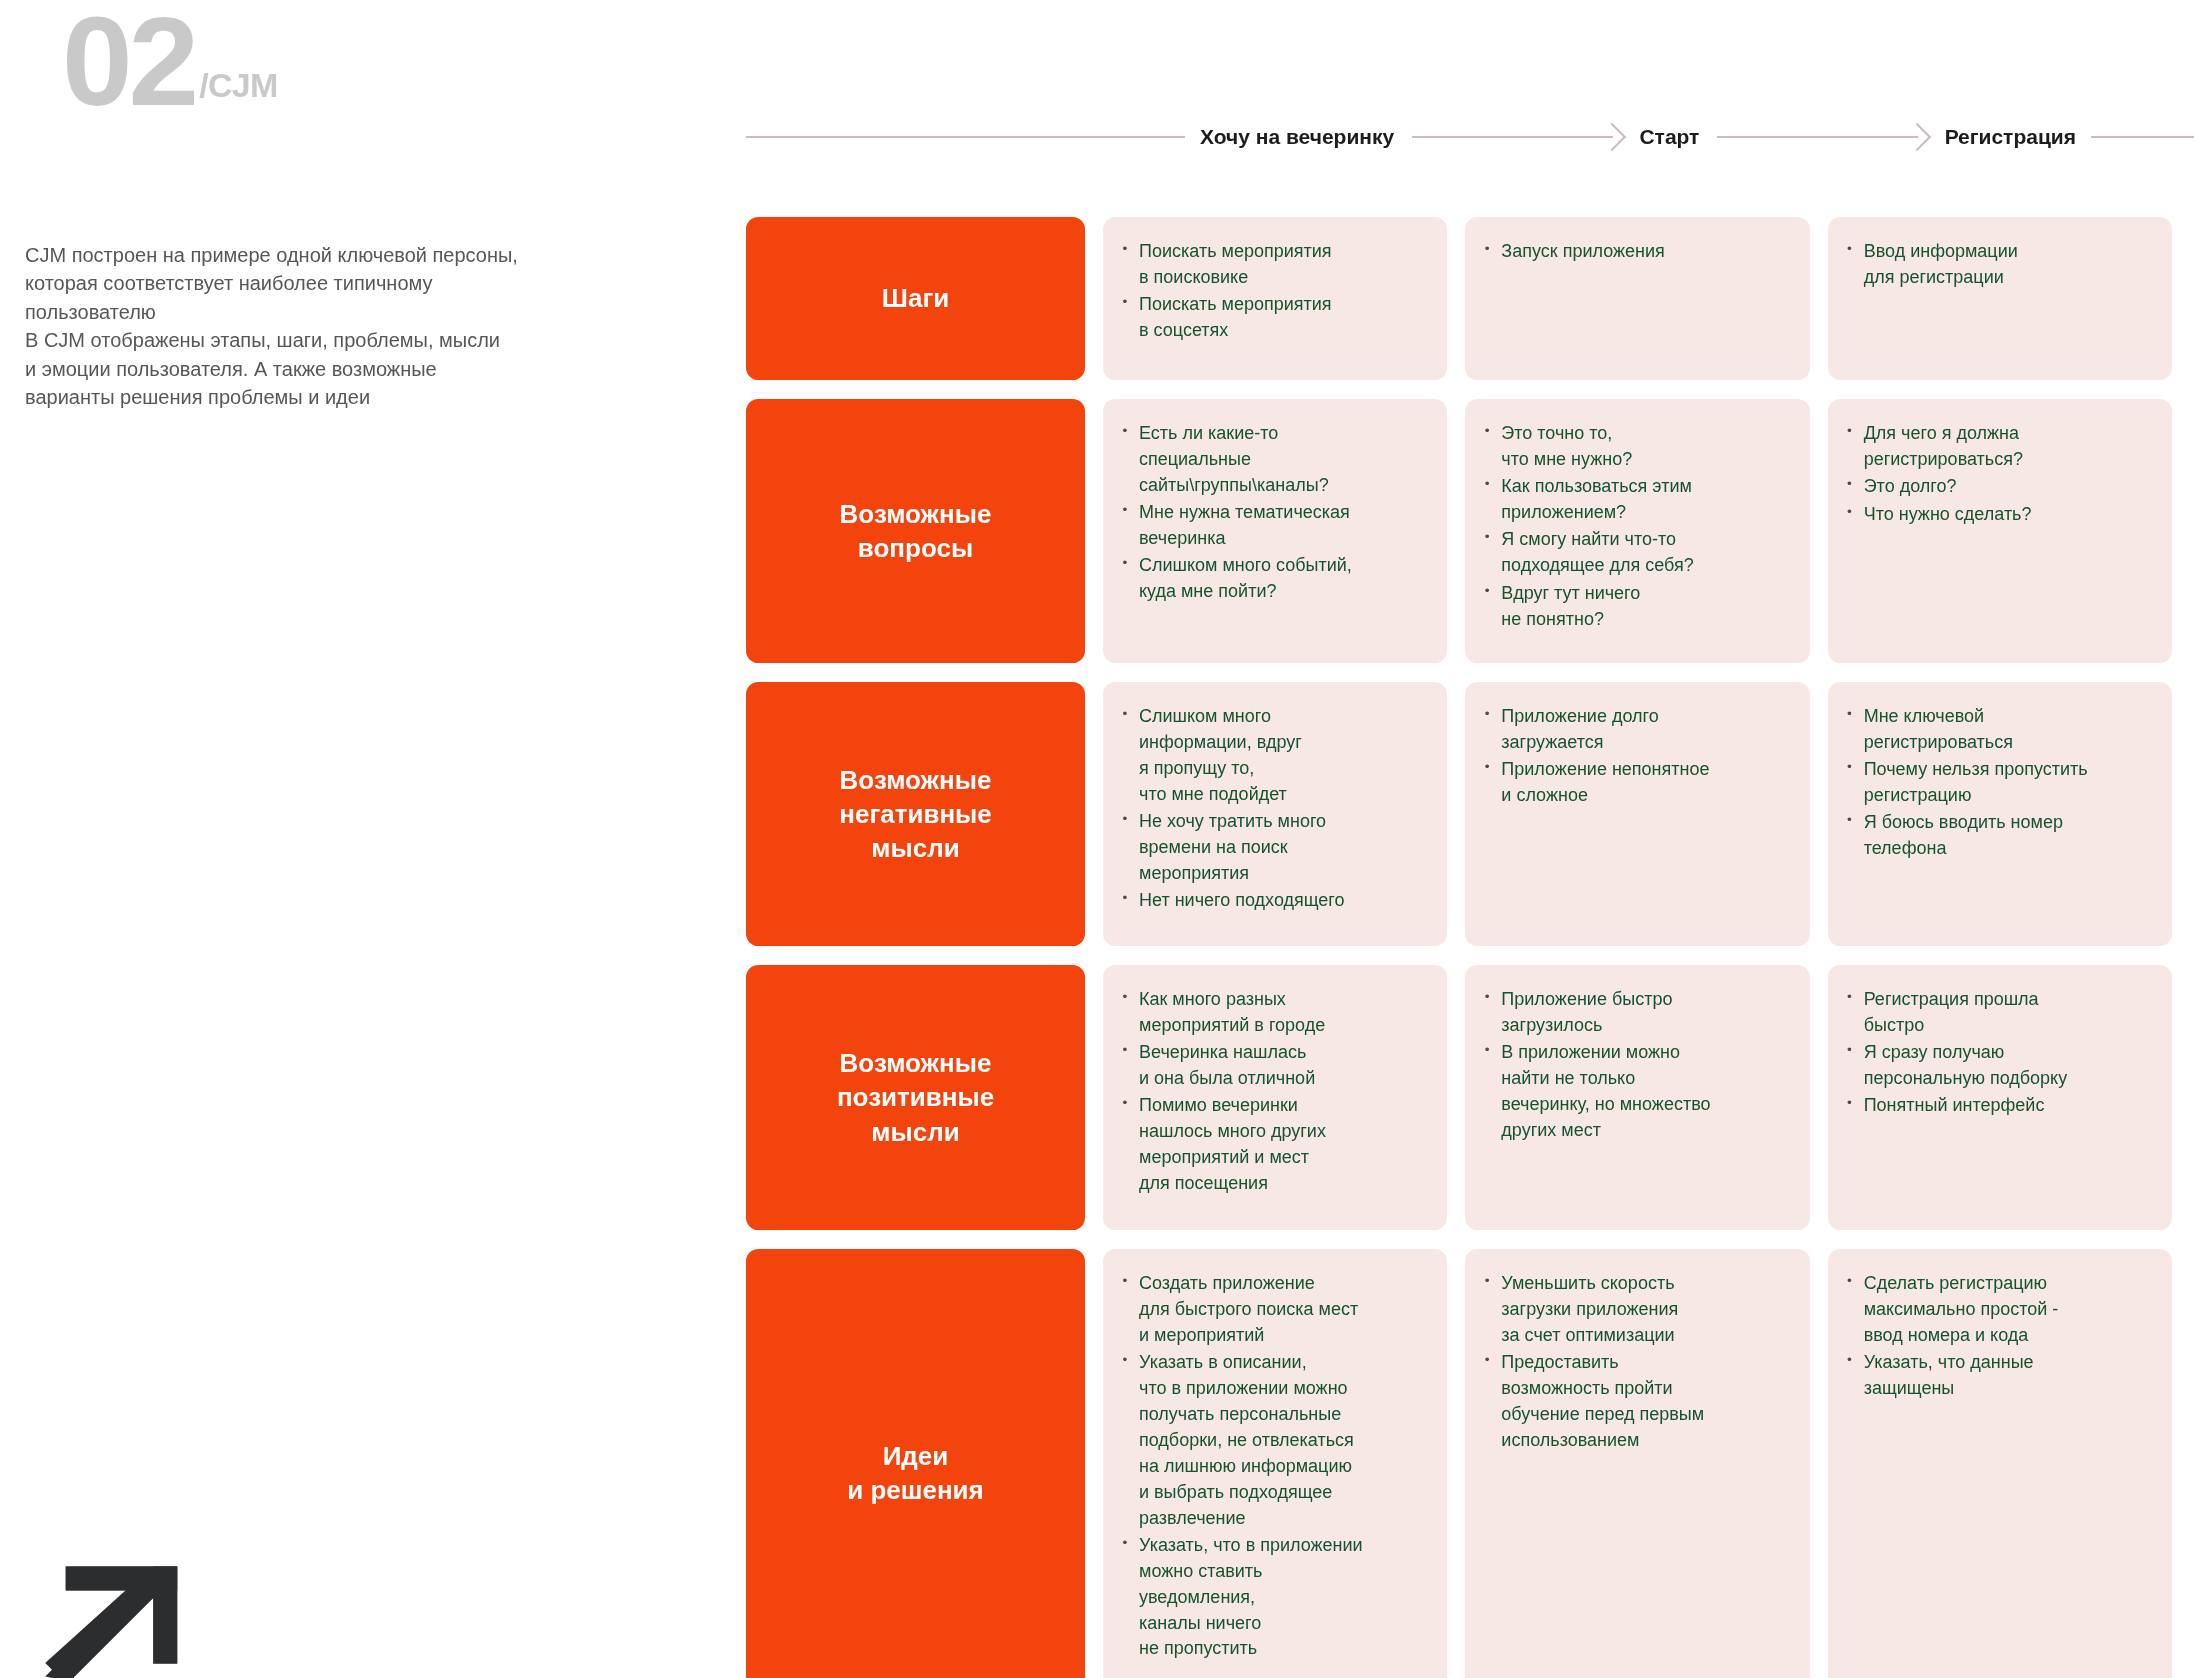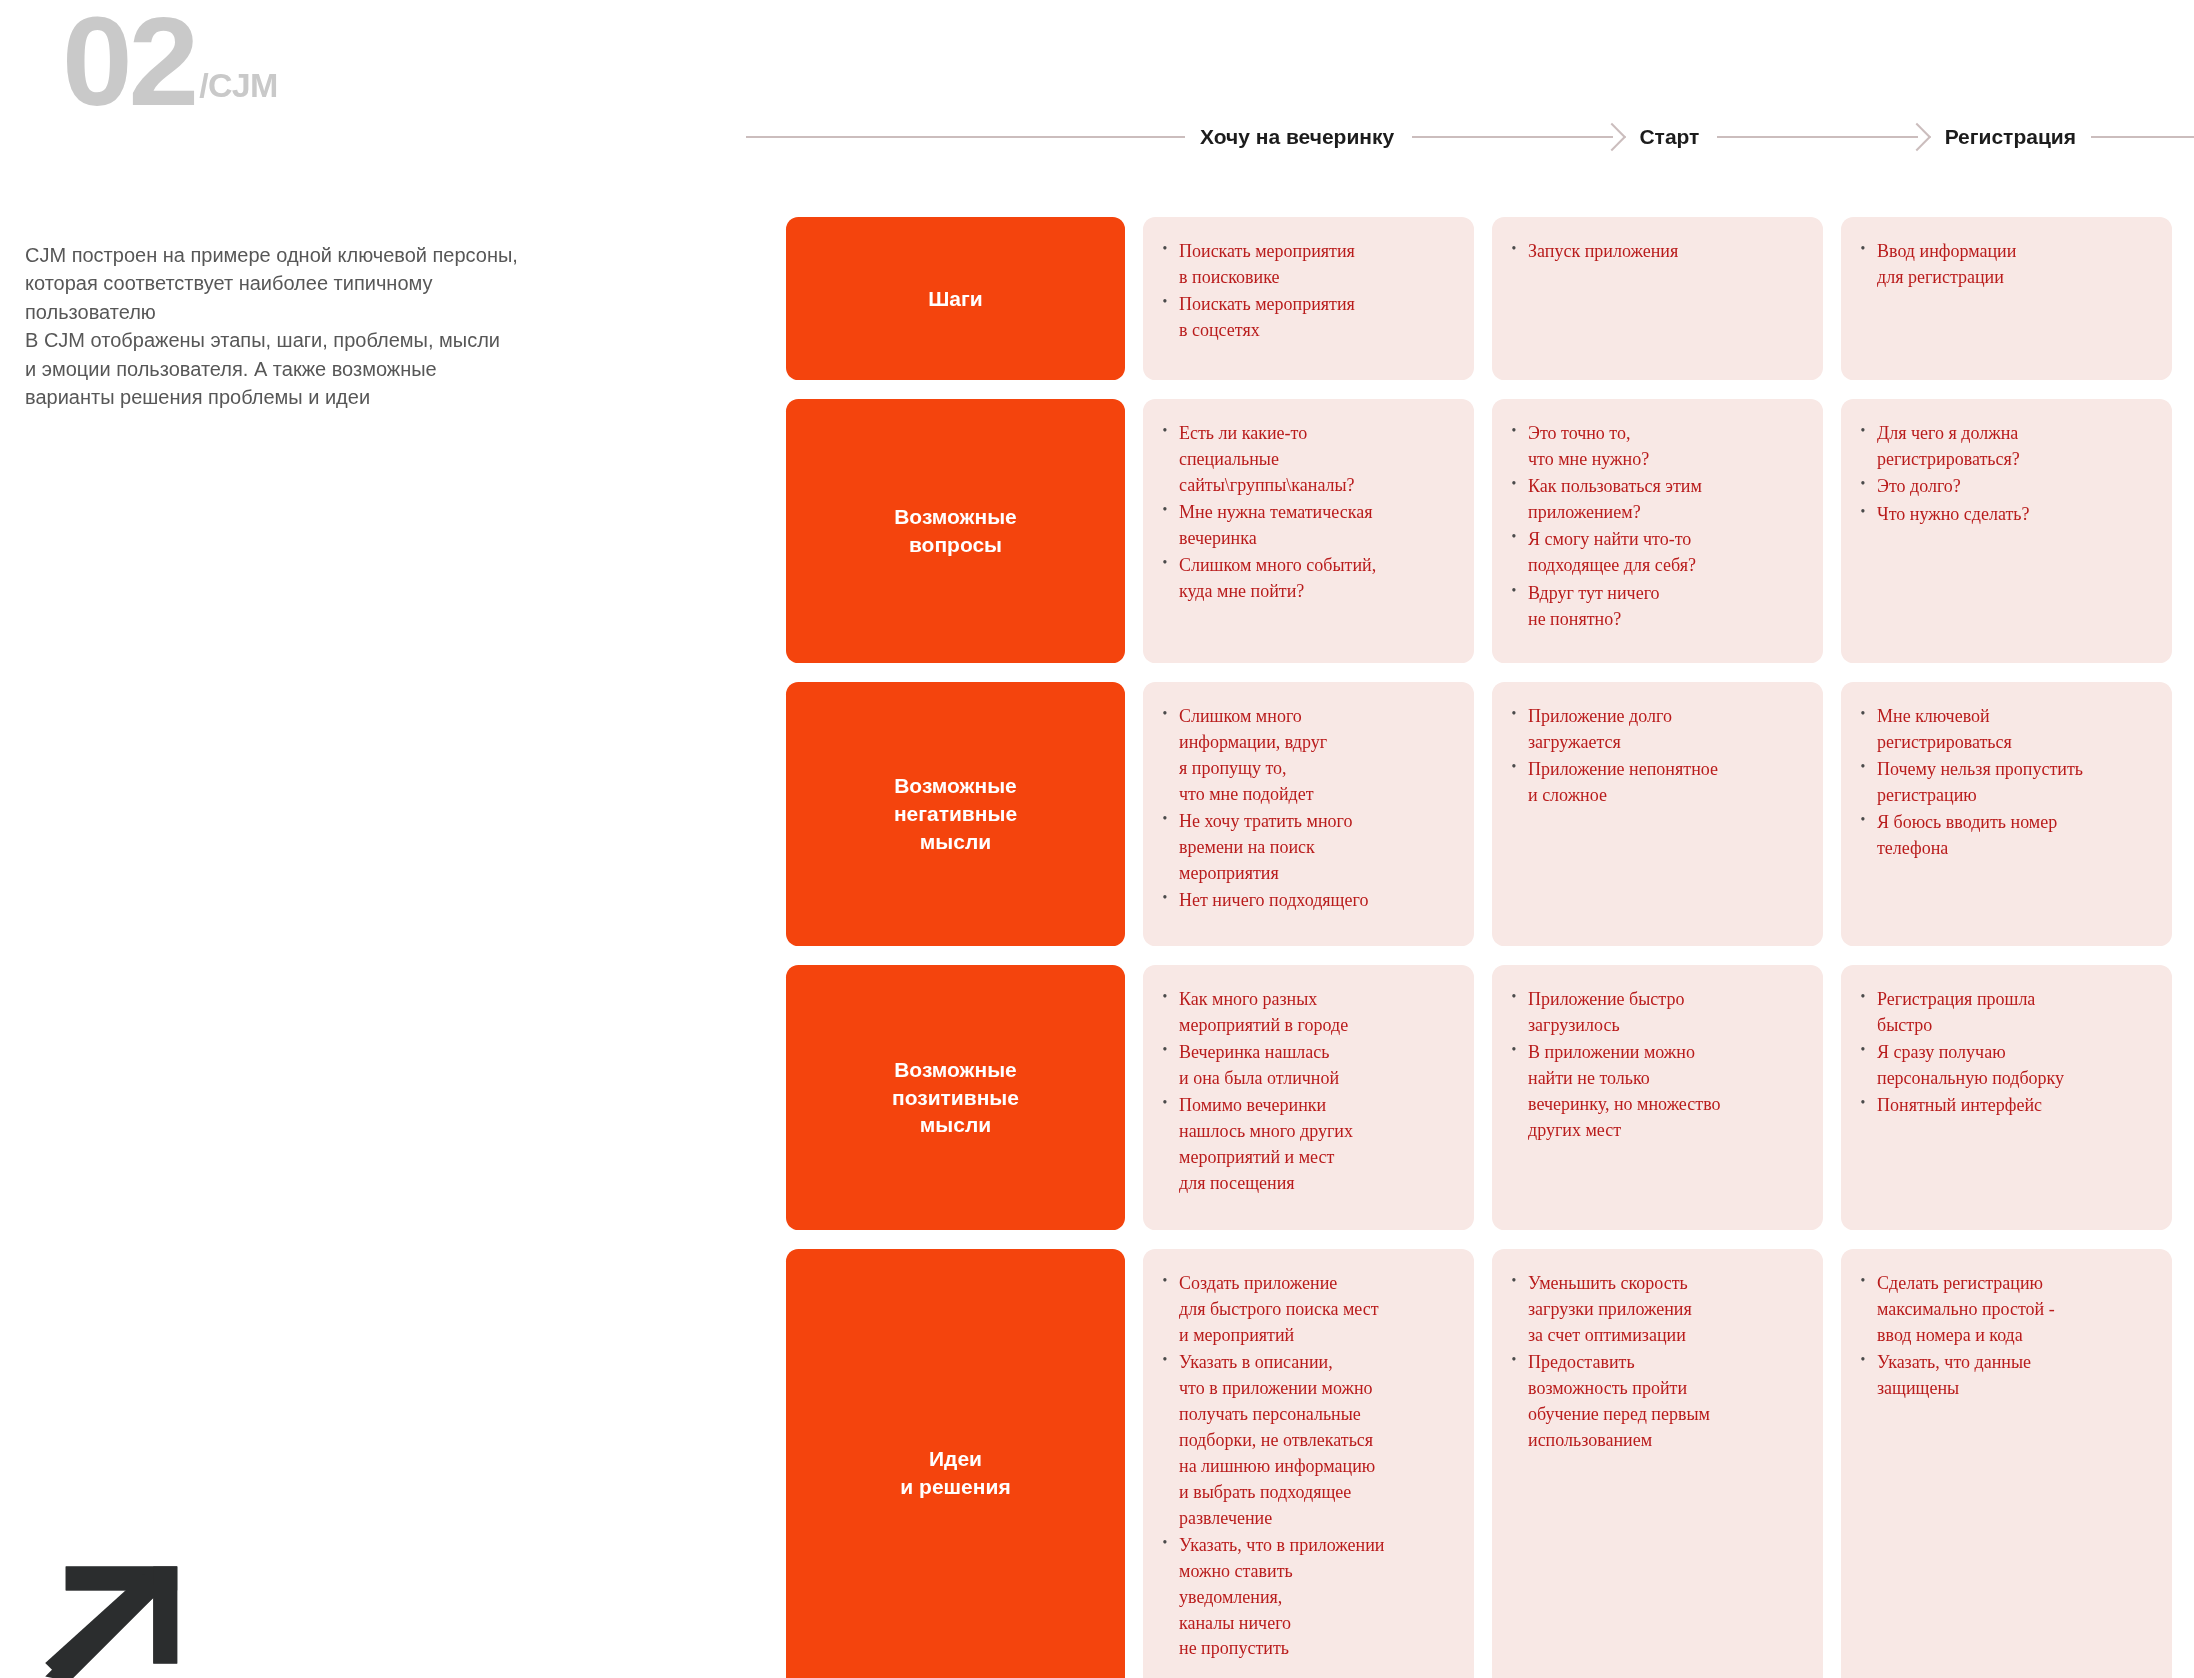--- a/index.html
+++ b/index.html
@@ -140,52 +140,50 @@
   }
 
   .cat-card {
     flex: 0 0 339px;
     background: #f4440d;
     border-radius: 12.3px;
     display: flex;
     align-items: center;
     justify-content: center;
     color: #ffffff;
-    font-size: 21px;
+    font-size: 26px;
     font-weight: bold;
     line-height: 1.32;
     text-align: center;
     white-space: pre-line;
     box-sizing: border-box;
     padding: 6.9px;
-    margin-left: 40px;
   }
 
   .cell-card {
     flex: 1 1 0;
     background: #f8e8e5;
     border-radius: 12.3px;
     box-sizing: border-box;
     padding: 22px 20.6px 19px 18px;
   }
 
   .cell-card ul {
     margin: 0;
     padding: 0;
     list-style: none;
   }
   .cell-card li {
     position: relative;
     padding-left: 18px;
     font-size: 18px;
     line-height: 1.44;
-    color: #b91c1c;
+    color: #14532d;
     margin-bottom: 1.4px;
     white-space: pre-line;
-    font-family: Liberation Serif, serif;
   }
   .cell-card li::before {
     content: "\2022";
     position: absolute;
     left: 1.4px;
     top: 0;
     font-size: 13.7px;
     color: #4a4a4a;
   }
 

